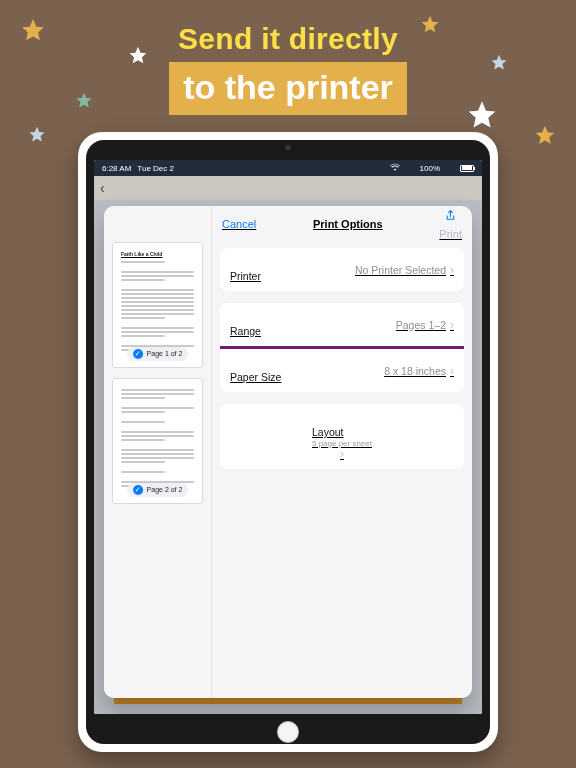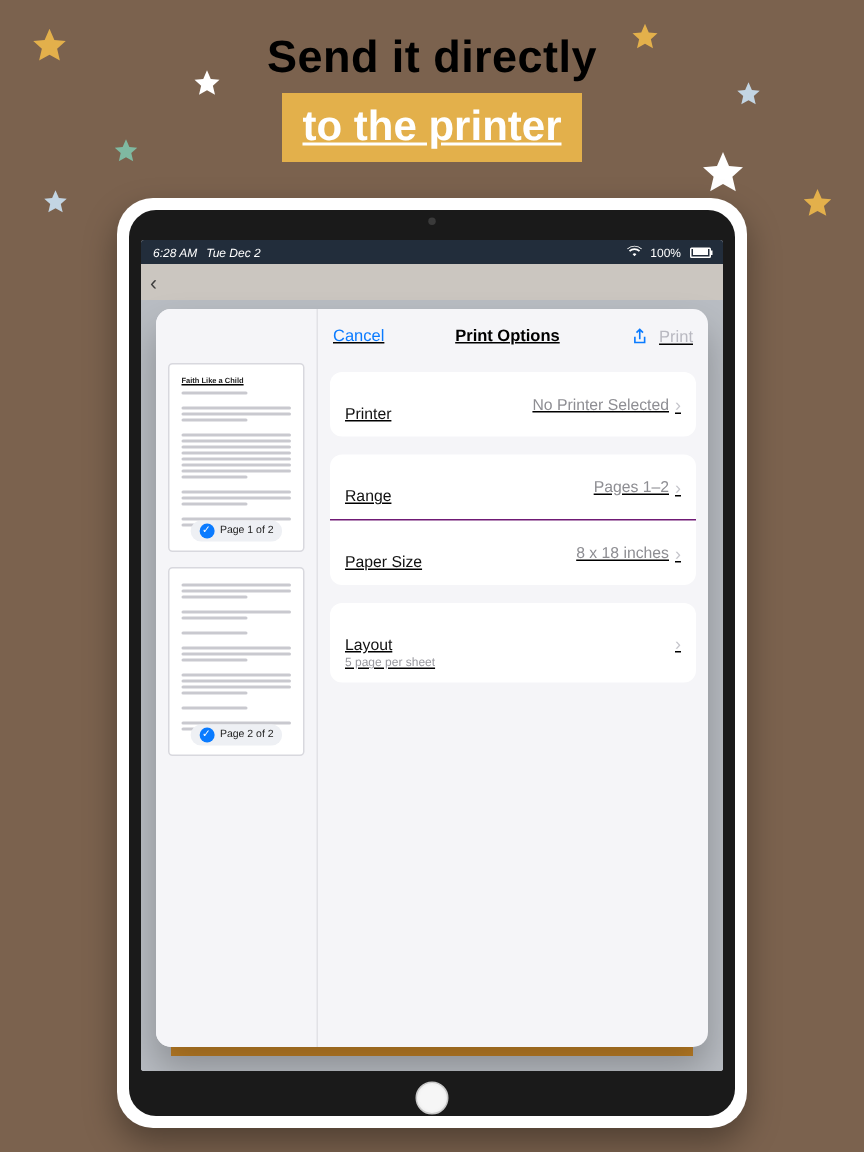--- a/index.html
+++ b/index.html
@@ -12,35 +12,35 @@
   .star.s2 { left:75px;  top:92px;  width:18px; height:18px; }
   .star.s3 { left:128px; top:46px;  width:20px; height:20px; }
   .star.s4 { left:420px; top:15px;  width:20px; height:20px; }
   .star.s5 { left:490px; top:54px;  width:18px; height:18px; }
   .star.s6 { left:466px; top:100px; width:32px; height:32px; }
   .star.s7 { left:534px; top:125px; width:22px; height:22px; }
   .star.s8 { left:28px;  top:126px; width:18px; height:18px; }
 
   
   .headline { position:absolute; top:22px; left:0; right:0; text-align:center; }
-  .headline .line1 { color:#000000; font-size:30px; font-weight:700; letter-spacing:.3px; }
+  .headline .line1 { color:#fde047; font-size:30px; font-weight:700; letter-spacing:.3px; }
   .headline .line2wrap { display:inline-block; margin-top:6px; background:#e3b04b; padding:6px 14px 8px; }
-  .headline .line2 { color:#fff; font-size:28px; font-weight:700;text-decoration:underline; }
+  .headline .line2 { color:#fff; font-size:34px; font-weight:700; }
 
   
   .ipad { position:absolute; left:78px; top:132px; width:420px; height:620px; background:#fff; border-radius:24px; box-shadow:0 10px 22px rgba(0,0,0,.35); }
   .ipad .bezel { position:absolute; inset:8px; background:#1a1a1a; border-radius:18px; }
   .screen { position:absolute; left:16px; right:16px; top:28px; bottom:38px; background:#e9e9ee; border-radius:2px; overflow:hidden; }
   .home-btn { position:absolute; left:50%; bottom:9px; transform:translateX(-50%); width:22px; height:22px; border:1px solid #c8c8c8; border-radius:50%; background:radial-gradient(circle,#f6f6f6 55%,#e4e4e4 100%); }
   .camera { position:absolute; left:50%; top:13px; transform:translateX(-50%); width:5px; height:5px; background:#3a3a3a; border-radius:50%; }
 
   
   .statusbar { height:16px; background:#222d3b; color:#fff; font-size:8px; display:flex; align-items:center; padding:0 8px; justify-content:space-between; }
-  .statusbar .left { display:flex; gap:6px; align-items:flex-start;font-style:italic; }
-  .statusbar .right { display:flex; gap:6px; align-items:center; }
+  .statusbar .left { display:flex; gap:6px; align-items:flex-start; }
+  .statusbar .right { display:flex; gap:20px; align-items:center; }
   .wifi, .battery { display:inline-block; }
   .battery { width:14px; height:7px; border:0.6px solid #fff; border-radius:1px; position:relative; }
   .battery::after { content:""; position:absolute; right:-2px; top:1.5px; width:1.2px; height:3px; background:#fff; }
   .battery::before { content:""; position:absolute; inset:0.8px; background:#fff; }
 
   
   .subnav { height:24px; background:#cbc6c0; display:flex; align-items:center; padding:0 6px; }
   .subnav .back { color:#3d3d3d; font-size:14px; }
 
   
@@ -56,32 +56,32 @@
   .thumb .body div { height:2px; background:#c9c9cf; margin:2px 0; border-radius:1px; }
   .thumb .body .short { width:60%; }
   .thumb .body .gap { background:transparent; height:4px; }
   .thumb .pill { position:absolute; bottom:6px; left:50%; transform:translateX(-50%); background:#eef0f4; border-radius:10px; padding:2px 6px; display:flex; align-items:center; gap:4px; font-size:7px; color:#222; white-space:nowrap; }
   .thumb .pill .chk { width:10px; height:10px; border-radius:50%; background:#0a7bff; display:inline-flex; align-items:center; justify-content:center; color:#fff; font-size:7px; }
 
   .panel { flex:1; display:flex; flex-direction:column; }
   .panel-header { height:36px; display:flex; align-items:center; justify-content:space-between; padding:0 10px; font-size:11px; }
   .panel-header .cancel { color:#0a7bff; }
   .panel-header .title { font-weight:600; color:#000; font-size:11px; }
-  .panel-header .right { display:flex; align-items:flex-end; gap:6px; }
+  .panel-header .right { display:flex; align-items:center; gap:6px;flex-direction:column; }
   .panel-header .share svg { width:13px; height:13px; display:block; }
   .panel-header .print { color:#b9b9c1; }
 
   .group { margin:6px 8px; background:#fff; border-radius:8px; overflow:hidden; }
-  .row { display:flex; align-items:center; justify-content:space-between; padding:9px 10px; font-size:10.5px; border-top:1px solid #701a75; }
+  .row { display:flex; align-items:center; justify-content:space-between; padding:9px 10px; font-size:10.5px; border-top:3px solid #701a75; }
   .row:first-child { border-top:none; }
   .row .label { color:#111;margin-top:13px; }
   .row .value { color:#8e8e93; display:flex; align-items:center; gap:4px; }
   .row .sub { font-size:8px; color:#9a9aa0; margin-top:1px; }
   .row .chev { color:#c5c5cb; font-size:12px; line-height:1; }
-  .row.layout { flex-direction:row; align-items:center; }
+  .row.layout { flex-direction:column; align-items:center; }
   .row .lcol { display:flex; flex-direction:column; }
 
 </style>
 </head>
 <body>
 
 <div class="star s1">
     <svg viewBox="0 0 24 24">
       <path d="M12 1l3 7 7 .6-5.3 4.8 1.7 7.2L12 17l-6.4 3.6 1.7-7.2L2 8.6 9 8z" fill="#e3b04b"></path>
     </svg>

